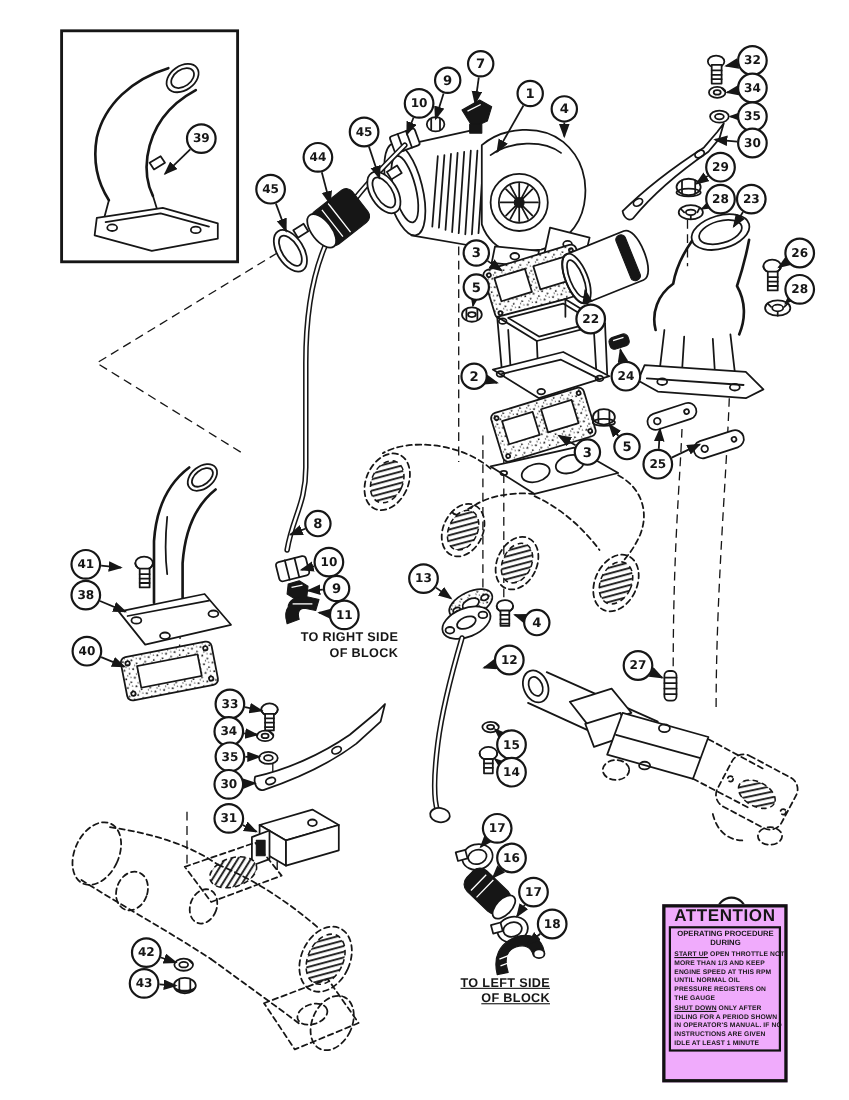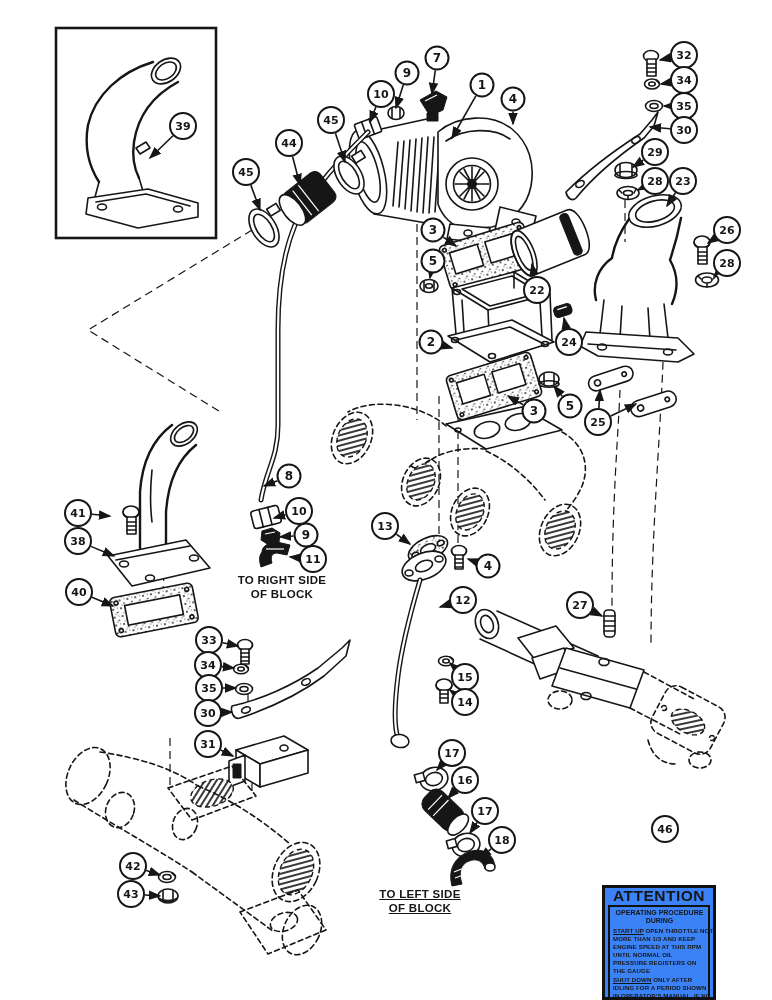--- a/index.html
+++ b/index.html
@@ -11,25 +11,25 @@
   .s2{fill:none;stroke:#161616;stroke-width:2.4;stroke-linecap:round;stroke-linejoin:round;}
   .w{fill:#fff;stroke:#161616;stroke-width:1.6;stroke-linejoin:round;}
   .blk{fill:#161616;stroke:#161616;stroke-width:1;stroke-linejoin:round;}
   .hid{stroke-dasharray:5 3.5;}
   .ax{fill:none;stroke:#161616;stroke-width:1.2;stroke-dasharray:8 5;}
   .tubeO{fill:none;stroke:#161616;stroke-width:5;stroke-linecap:round;}
   .tubeI{fill:none;stroke:#fff;stroke-width:2.2;stroke-linecap:round;}
   .hl{stroke:#fff;stroke-width:1.2;fill:none;}
   .callout-num{font-family:"DejaVu Sans",sans-serif;font-weight:bold;fill:#161616;}
   
-  .blocklabel{position:absolute;width:160px;text-align:center;font-weight:bold;
+  .blocklabel{position:absolute;width:160px;text-align:right;font-weight:bold;
               font-size:11.5px;line-height:13.5px;letter-spacing:.3px;}
   
-  .attention{position:absolute;left:602px;top:885px;width:114px;height:115px;
-             border:3px solid #111;background:#3b82f6;box-sizing:border-box;}
+  .attention{position:absolute;left:602px;top:822px;width:114px;height:162px;
+             border:3px solid #111;background:#f0abfc;box-sizing:border-box;}
   .att-title{font-weight:bold;font-size:15.5px;letter-spacing:.5px;text-align:center;
              line-height:16px;margin-top:0px;font-family:"Liberation Sans",sans-serif;}
   .att-inner{margin:1px 3px 3px 3px;border:2px solid #111;padding:2px 2px 1px 3px;}
   .att-head{font-weight:bold;font-size:7px;text-align:center;line-height:8px;}
   .att-body{margin-top:2px;}
   .att-line{font-size:6.1px;font-weight:bold;line-height:8.1px;white-space:nowrap;
             letter-spacing:.1px;}
   .und{text-decoration:underline;}
 </style>
 </head>

